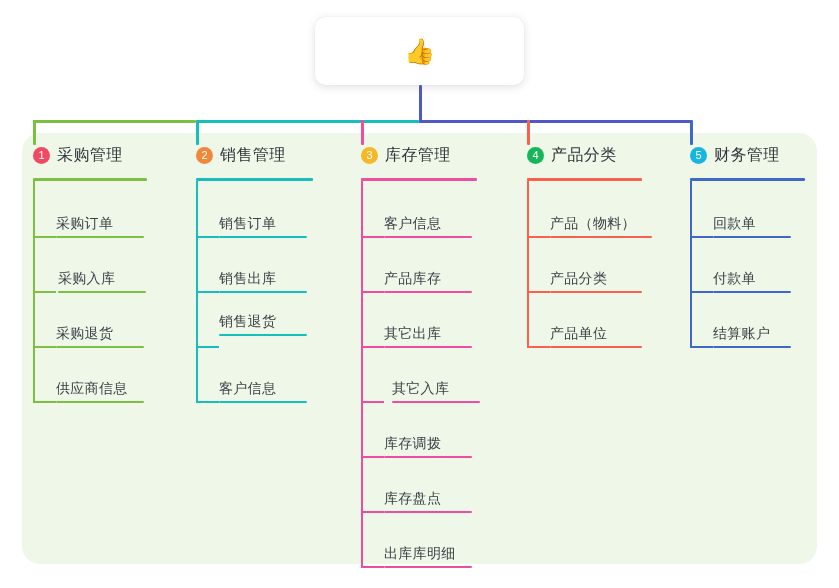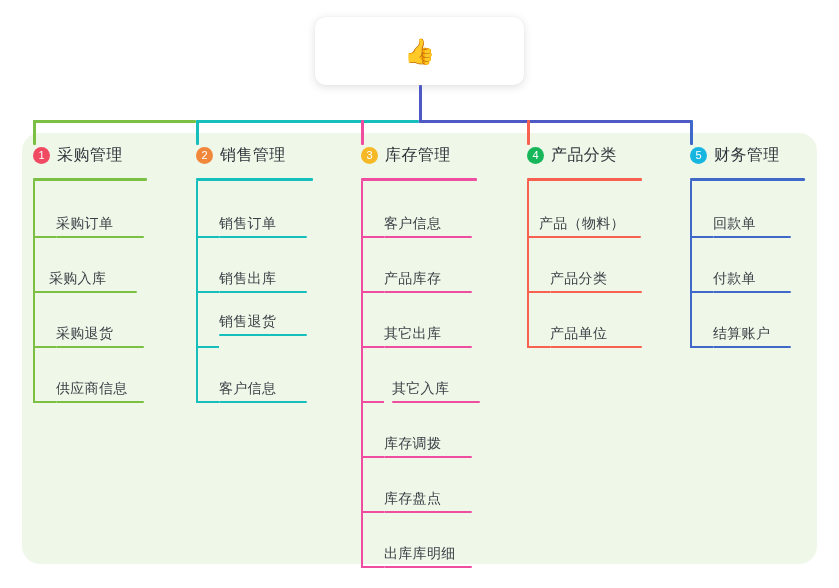--- a/index.html
+++ b/index.html
@@ -96,21 +96,21 @@
           <span class="badge" style="background: rgb(240, 74, 99);">1</span>
           <span class="col-title">采购管理</span>
         </div>
         <div class="col-rule" style="top: 45px; width: 114px; background: rgb(124, 192, 67);"></div>
         <div class="col-spine" style="left: 0px; top: 48px; height: 222px; background: rgb(124, 192, 67);"></div>
         <div class="leaf" style="left: 23px; top: 77px; width: 88px; height: 28px;">
           <div class="leaf-label">采购订单</div>
           <div class="leaf-rule" style="width: 88px; background: rgb(124, 192, 67);"></div>
         </div>
         <div class="leaf-stub" style="left: 0px; top: 103px; width: 23px; background: rgb(124, 192, 67);"></div>
-        <div class="leaf" style="left: 16px; top: 132px; width: 88px; height: 28px;">
+        <div class="leaf" style="left: 25px; top: 132px; width: 88px; height: 28px;">
           <div class="leaf-label">采购入库</div>
           <div class="leaf-rule" style="width: 88px; background: rgb(124, 192, 67);"></div>
         </div>
         <div class="leaf-stub" style="left: 0px; top: 158px; width: 23px; background: rgb(124, 192, 67);"></div>
         <div class="leaf" style="left: 23px; top: 187px; width: 88px; height: 28px;">
           <div class="leaf-label">采购退货</div>
           <div class="leaf-rule" style="width: 88px; background: rgb(124, 192, 67);"></div>
         </div>
         <div class="leaf-stub" style="left: 0px; top: 213px; width: 23px; background: rgb(124, 192, 67);"></div>
         <div class="leaf" style="left: 23px; top: 242px; width: 88px; height: 28px;">
@@ -190,21 +190,21 @@
         </div>
         <div class="leaf-stub" style="left: 0px; top: 433px; width: 23px; background: rgb(239, 77, 160);"></div>
       </div>
       <div class="col" style="left: 527px; width: 155px;">
         <div class="col-head">
           <span class="badge" style="background: rgb(23, 182, 90);">4</span>
           <span class="col-title">产品分类</span>
         </div>
         <div class="col-rule" style="top: 45px; width: 115px; background: rgb(248, 96, 79);"></div>
         <div class="col-spine" style="left: 0px; top: 48px; height: 167px; background: rgb(248, 96, 79);"></div>
-        <div class="leaf" style="left: 12px; top: 77px; width: 102px; height: 28px;">
+        <div class="leaf" style="left: 23px; top: 77px; width: 102px; height: 28px;">
           <div class="leaf-label">产品（物料）</div>
           <div class="leaf-rule" style="width: 102px; background: rgb(248, 96, 79);"></div>
         </div>
         <div class="leaf-stub" style="left: 0px; top: 103px; width: 23px; background: rgb(248, 96, 79);"></div>
         <div class="leaf" style="left: 23px; top: 132px; width: 92px; height: 28px; font-family: Liberation Mono, monospace;">
           <div class="leaf-label">产品分类</div>
           <div class="leaf-rule" style="width: 92px; background: rgb(248, 96, 79);"></div>
         </div>
         <div class="leaf-stub" style="left: 0px; top: 158px; width: 23px; background: rgb(248, 96, 79);"></div>
         <div class="leaf" style="left: 23px; top: 187px; width: 92px; height: 28px;">

